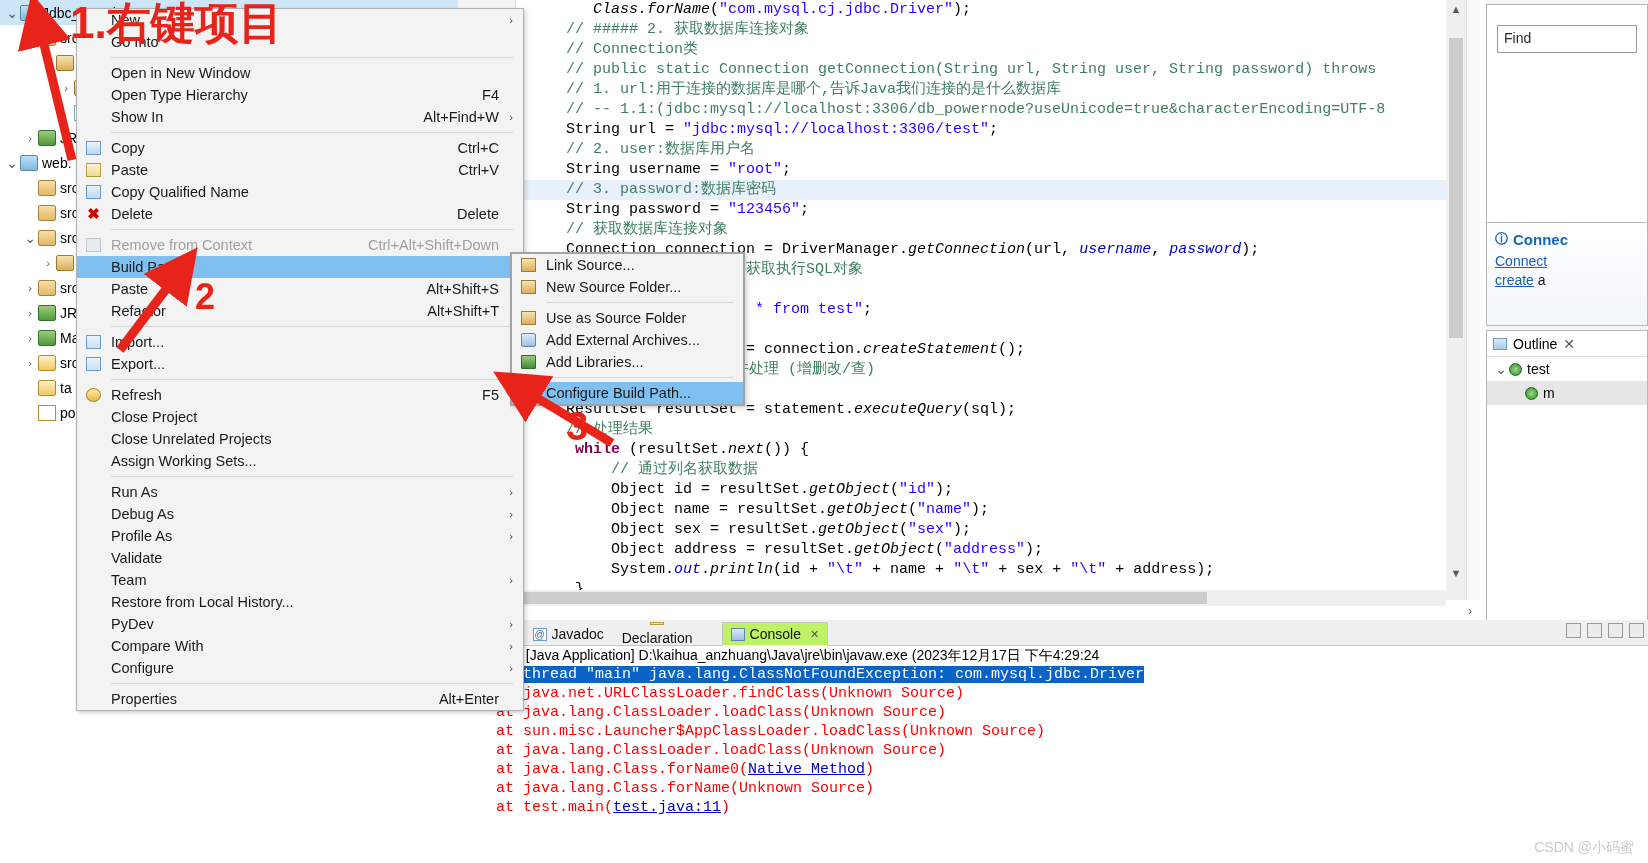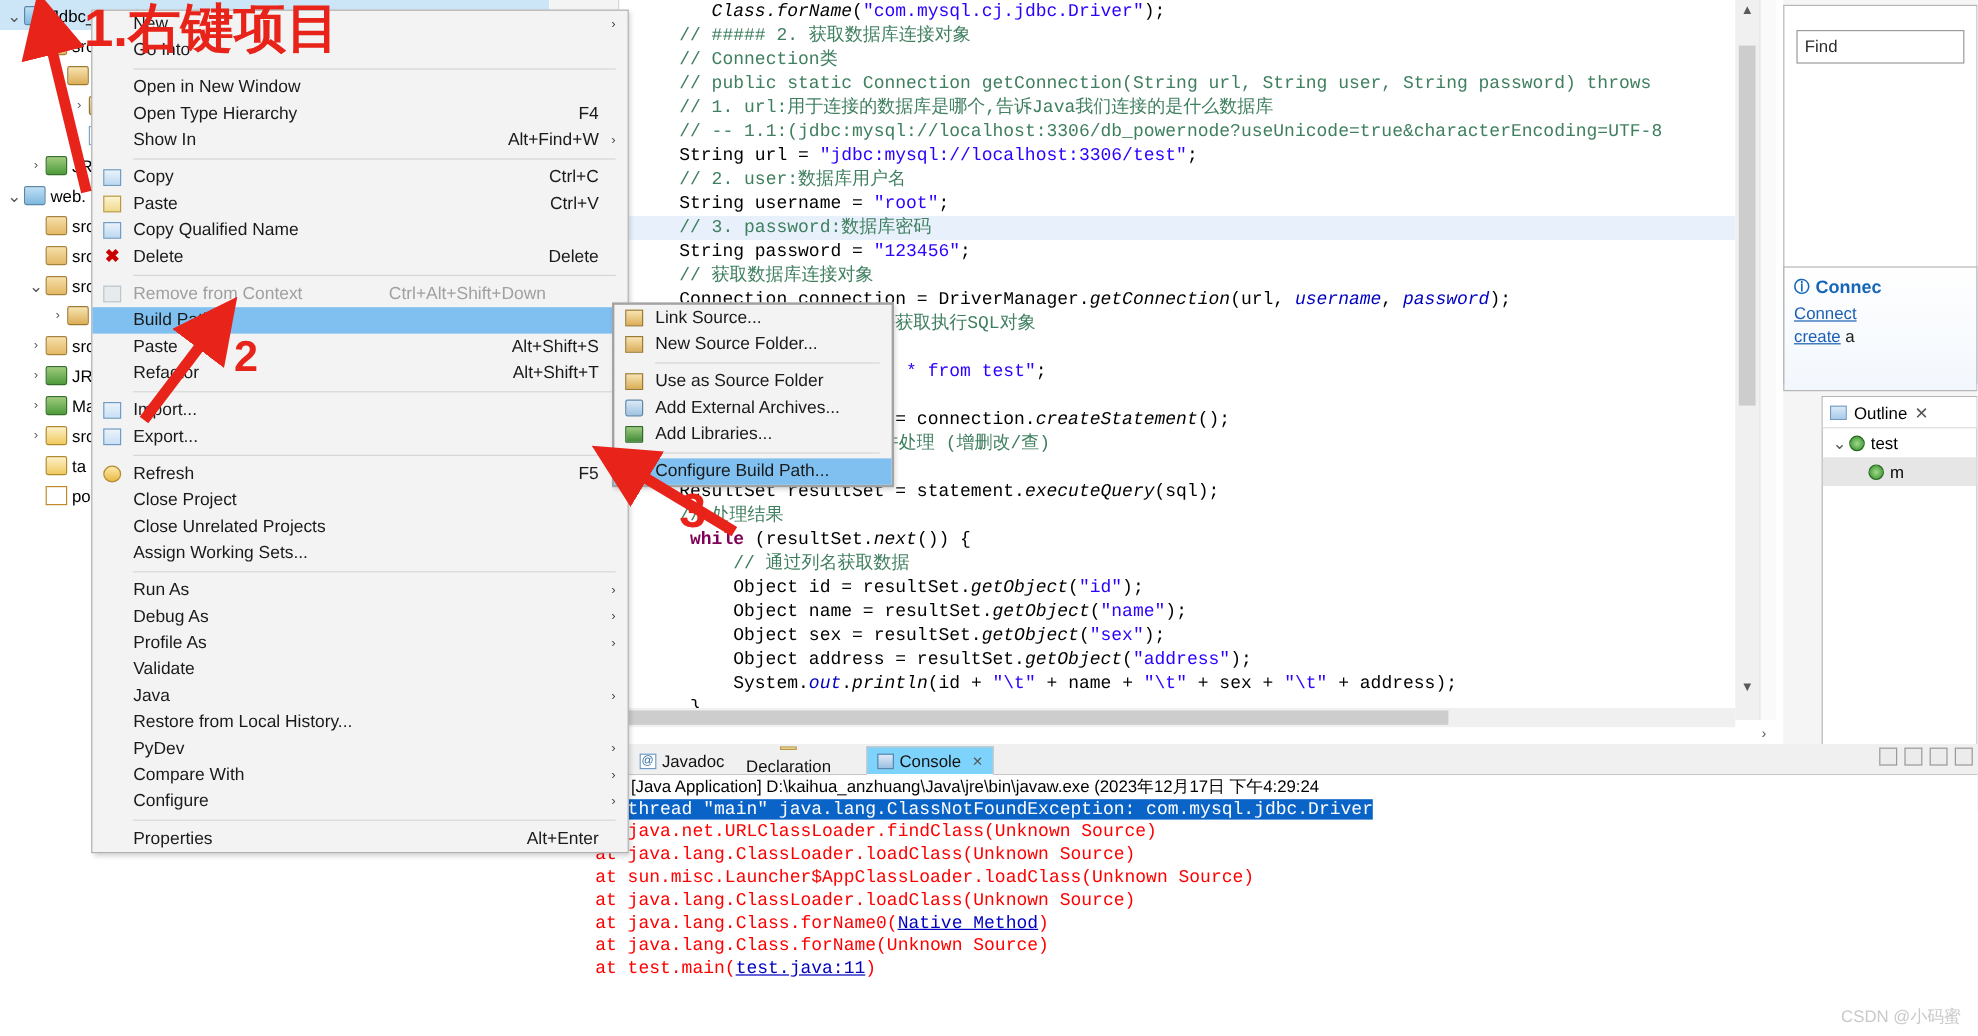--- a/index.html
+++ b/index.html
@@ -62,53 +62,53 @@
   .rv { position:absolute; left:0; right:0; background:#fff; border:1px solid #b6b6b6; }
   #rv-find { top:4px; height:316px; }
   #find-box { margin:20px 10px 0 10px; height:28px; border:1px solid #9a9a9a; background:#fff;
               font-size:14px; padding:4px 6px; color:#2b2b2b; }
   #rv-hint { top:222px; height:104px; border:1px solid #b6b6b6;
              background:linear-gradient(#ffffff,#f2f7fd); }
   .hint-title { display:flex; align-items:center; gap:5px; padding:7px 6px 2px 8px;
                 color:#1466b8; font-weight:bold; font-size:15px; }
   .hint-body { padding:2px 8px; font-size:14px; color:#222; line-height:19px; }
   .hint-body a { color:#1a5fb4; text-decoration:underline; }
-  #rv-outline { top:330px; height:346px;margin-left:32px; }
+  #rv-outline { top:330px; height:346px; }
   .view-tab { display:flex; align-items:center; gap:6px; height:26px; padding:0 6px;
               font-size:14px; background:#fff; border-bottom:1px solid #dcdcdc; }
   .ol-row { display:flex; align-items:center; height:24px; font-size:14px; padding-left:6px; }
   .ol-row.sel { background:#e6e6e6; }
 
   
   #bottom { position:absolute; left:458px; top:620px; width:1190px; height:243px; background:#fff; }
   #btabs { position:relative; height:26px; background:#f0f0f0; border-bottom:1px solid #c6c6c6;}
   .btab { position:absolute; top:2px; height:24px; display:flex; align-items:center; gap:5px;
           padding:0 8px; font-size:14px; color:#111; white-space:nowrap; }
-  .btab.active { background:#7dd3fc; border:1px solid #c6c6c6; border-bottom:1px solid #fff;
+  .btab.active { background:#bef264; border:1px solid #c6c6c6; border-bottom:1px solid #fff;
                  font-weight:normal; }
   #btoolbar { position:absolute; right:4px; top:3px; display:flex; gap:6px; align-items:center; }
   .tbtn { width:15px; height:15px; border:1px solid #9a9a9a; background:#ececec; }
   #console { position:absolute; left:0; top:26px; right:0; bottom:0; background:#fff;
              font-family:"Liberation Mono","DejaVu Sans Mono",monospace; font-size:15px;
              line-height:19px; white-space:pre; overflow:hidden; padding-left:2px; }
   .ln { height:19px; line-height:19px; }
   .err { color:#ff0000; }
   .hdr { color:#000; font-family:"Liberation Sans",sans-serif; font-size:14px; }
   .selhl { background:#0a64c8; color:#fff; }
   .lnk { color:#0000c0; text-decoration:underline; }
 
   
   #ctxmenu { position:absolute; left:76px; top:8px; width:448px; background:#f3f3f3;
              border:1px solid #b0b0b0; box-shadow:2px 2px 4px rgba(0,0,0,.18); z-index:40; }
   .mi { position:relative; display:flex; align-items:center; height:22px;
         font-size:14.5px; color:#1a1a1a; padding-left:34px; padding-right:10px; white-space:nowrap; }
   .mi .mlbl { flex:1; }
   .mi .acc { color:#1a1a1a; font-size:14.5px; padding-left:16px; }
   .mi .arw { width:14px; text-align:right; color:#444; font-size:11px; }
-  .mi.dis { color:#a0a0a0;gap:44px; }
+  .mi.dis { color:#a0a0a0; }
   .mi.dis .acc { color:#a0a0a0;text-align:right; }
   .mi.sel { background:#7fc0f0; }
   .msep { height:1px; background:#d6d6d6; margin:4px 10px 4px 34px; }
   .mico { position:absolute; left:9px; top:4px; width:15px; height:14px; }
 
   
   #submenu { position:absolute; left:510px; top:252px; width:235px; background:#f3f3f3;
              border:2px solid #a3a3a3; box-shadow:2px 2px 4px rgba(0,0,0,.18); z-index:50; }
 
   
@@ -455,21 +455,21 @@
       </div>
       <div class="mi">
         <span class="mlbl">Profile As</span>
         <span class="arw">›</span>
       </div>
       <div class="mi">
         <span class="mlbl">Validate</span>
         <span class="arw"></span>
       </div>
       <div class="mi">
-        <span class="mlbl">Java</span>
+        <span class="mlbl">Team</span>
         <span class="arw">›</span>
       </div>
       <div class="mi">
         <span class="mlbl">Restore from Local History...</span>
         <span class="arw"></span>
       </div>
       <div class="mi">
         <span class="mlbl">PyDev</span>
         <span class="arw">›</span>
       </div>

